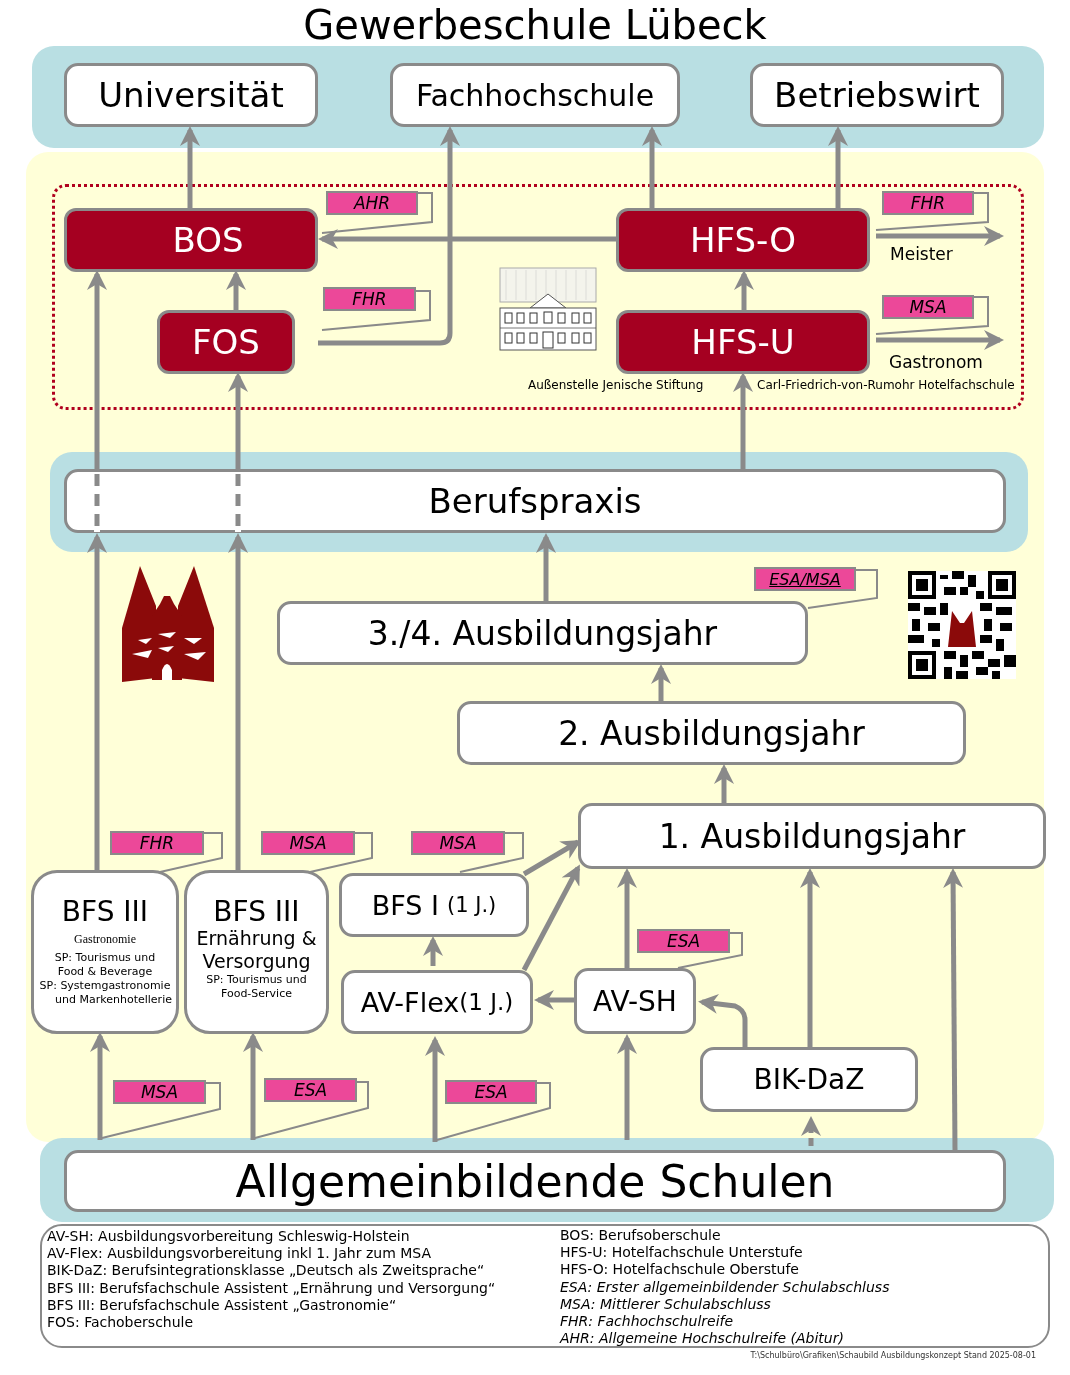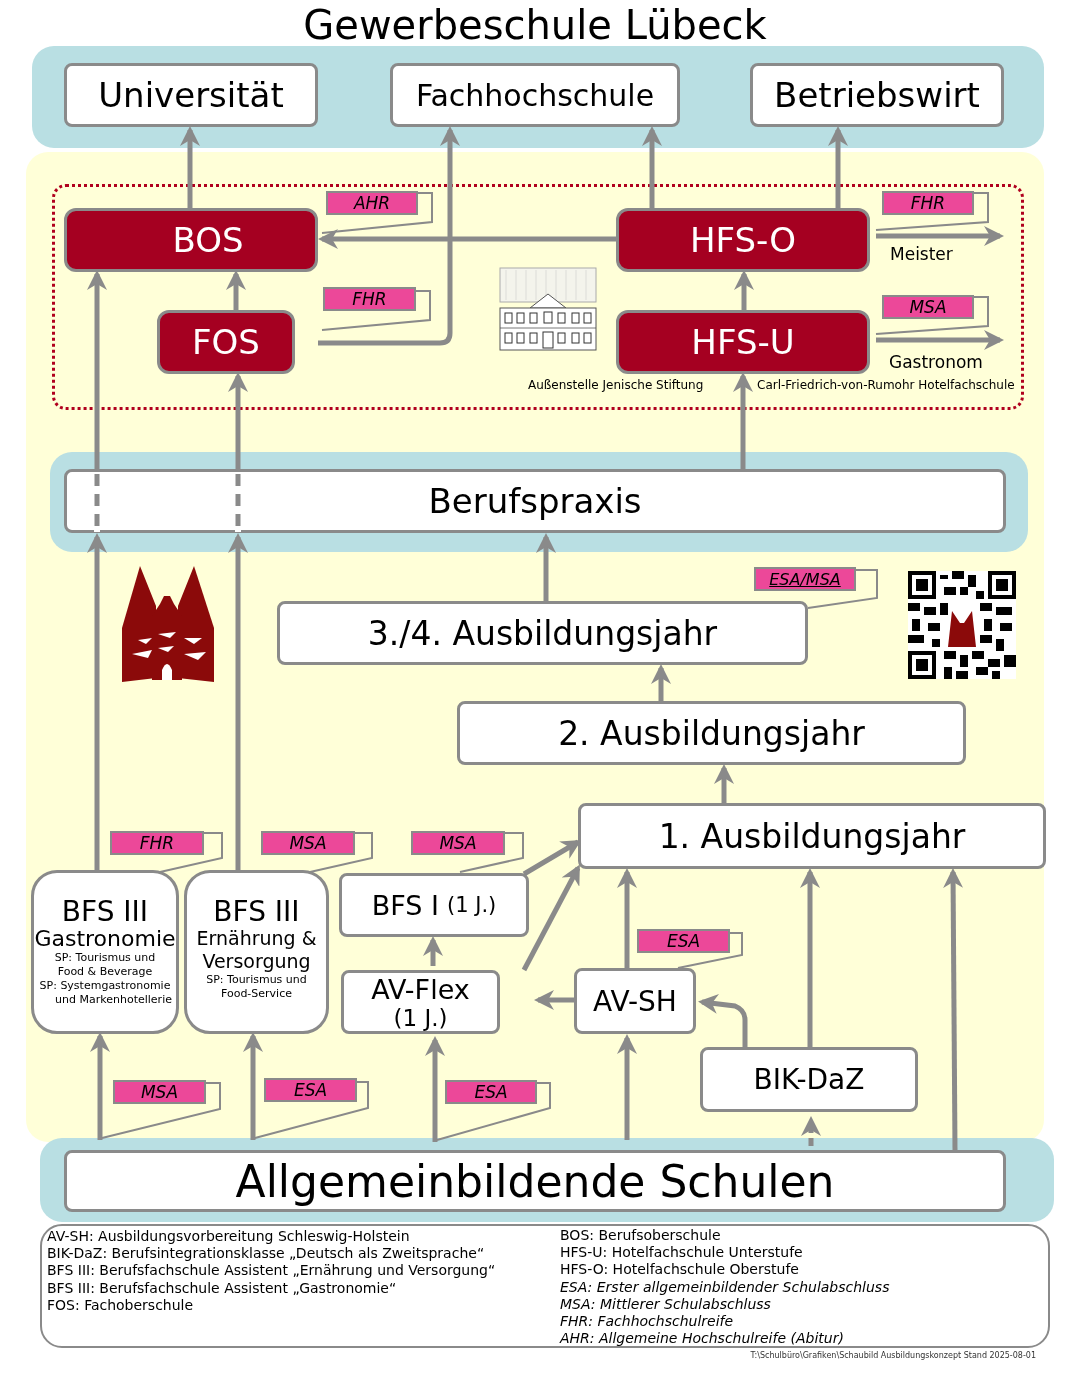--- a/index.html
+++ b/index.html
@@ -1,21 +1,21 @@
 <!DOCTYPE html>
 <html><head>
 <meta charset="utf-8">
 <style>
   html, body { margin:0; padding:0; background:#ffffff; }
   body { width:1070px; height:1375px; position:relative; overflow:hidden;
          font-family:"DejaVu Sans", sans-serif; color:#000; }
   .abs { position:absolute; box-sizing:border-box; }
   .band { background:#b9dfe3; border-radius:22px; }
   .yellow { background:#ffffd8; border-radius:22px; }
-  .box { background:#fff; border:3px solid #8a8a8a; border-radius:8px;
+  .box { background:#fff; border:3px solid #8a8a8a; border-radius:14px;
          display:flex; align-items:center; justify-content:center; text-align:center; }
   .red { background:#a50021; border:3px solid #8a8a8a; border-radius:12px; color:#fff;
          display:flex; align-items:center; justify-content:center; }
   .tag { background:#ec4899; border:2px solid #8a8a8a; font-style:italic; font-size:17px;
          display:flex; align-items:center; justify-content:center; height:24px; }
   .dotted { border:3px dotted #b0001e; border-radius:14px; }
   .small { font-size:12px; }
   svg.overlay { position:absolute; left:0; top:0; pointer-events:none; }
   .legend-line { font-size:14px; line-height:17.2px; white-space:nowrap; }
   .it { font-style:italic; }
@@ -224,21 +224,21 @@
     </g>
 </svg>
 
 <div class="abs box" style="left:277px;top:601px;width:531px;height:64px;font-size:33px;">3./4. Ausbildungsjahr</div>
 <div class="abs tag" style="left:754px;top:567px;width:102px;font-size:16px;text-decoration:underline;">ESA/MSA</div>
 <div class="abs box" style="left:457px;top:701px;width:509px;height:64px;font-size:33px;">2. Ausbildungsjahr</div>
 <div class="abs box" style="left:578px;top:803px;width:468px;height:66px;font-size:33px;">1. Ausbildungsjahr</div>
 
 <div class="abs box" style="left:31px;top:870px;width:148px;height:164px;border-radius:26px;flex-direction:column;justify-content:flex-start;padding-top:24px;">
   <div style="font-size:28px;line-height:30px;">BFS III</div>
-  <div style="font-size:22px;line-height:24px;">Gastronomie</div>
+  <div style="font-size:12px;line-height:24px;font-family:Liberation Serif, serif;">Gastronomie</div>
   <div style="font-size:11px;line-height:14px;">SP: Tourismus und</div>
   <div style="font-size:11px;line-height:14px;">Food &amp; Beverage</div>
   <div style="font-size:11px;line-height:14px;">SP: Systemgastronomie</div>
   <div style="font-size:11px;line-height:14px;margin-left:17px;">und Markenhotellerie</div>
 </div>
 <div class="abs tag" style="left:110px;top:831px;width:94px;">FHR</div>
 
 <div class="abs box" style="left:184px;top:870px;width:145px;height:164px;border-radius:26px;flex-direction:column;justify-content:flex-start;padding-top:24px;">
   <div style="font-size:28px;line-height:30px;">BFS III</div>
   <div style="font-size:19px;line-height:23px;">Ernährung &amp;</div>
@@ -247,37 +247,38 @@
   <div style="font-size:11px;line-height:14px;">Food-Service</div>
 </div>
 <div class="abs tag" style="left:261px;top:831px;width:94px;">MSA</div>
 
 <div class="abs box" style="left:339px;top:873px;width:190px;height:64px;">
   <span style="font-size:27px;">BFS I</span>
   <span style="font-size:21px;margin-left:8px;">(1 J.)</span>
 </div>
 <div class="abs tag" style="left:411px;top:831px;width:94px;">MSA</div>
 
-<div class="abs box" style="left:341px;top:970px;width:159px;height:64px;flex-direction:column;">
+<div class="abs box" style="left:341px;top:970px;width:192px;height:64px;">
   <span style="font-size:27px;">AV-Flex</span>
   <span style="font-size:23px;">(1 J.)</span>
 </div>
 
 <div class="abs box" style="left:574px;top:968px;width:122px;height:66px;font-size:28px;">AV-SH</div>
 <div class="abs tag" style="left:637px;top:929px;width:93px;">ESA</div>
 
 <div class="abs box" style="left:700px;top:1047px;width:218px;height:65px;font-size:28px;">BIK-DaZ</div>
 
 <div class="abs tag" style="left:113px;top:1080px;width:93px;">MSA</div>
 <div class="abs tag" style="left:264px;top:1078px;width:93px;">ESA</div>
 <div class="abs tag" style="left:445px;top:1080px;width:92px;">ESA</div>
 
 <div class="abs" style="left:40px;top:1224px;width:1010px;height:124px;border:2px solid #8a8a8a;border-radius:22px;background:#fff;"></div>
 <div class="abs" style="left:47px;top:1228px;">
   <div class="legend-line">AV-SH: Ausbildungsvorbereitung Schleswig-Holstein</div>
+  <div class="legend-line">AV-Flex: Ausbildungsvorbereitung inkl 1. Jahr zum MSA</div>
   <div class="legend-line">BIK-DaZ: Berufsintegrationsklasse „Deutsch als Zweitsprache“</div>
   <div class="legend-line">BFS III: Berufsfachschule Assistent „Ernährung und Versorgung“</div>
   <div class="legend-line">BFS III: Berufsfachschule Assistent „Gastronomie“</div>
   <div class="legend-line">FOS: Fachoberschule</div>
 </div>
 <div class="abs" style="left:560px;top:1227px;">
   <div class="legend-line">BOS: Berufsoberschule</div>
   <div class="legend-line">HFS-U: Hotelfachschule Unterstufe</div>
   <div class="legend-line">HFS-O: Hotelfachschule Oberstufe</div>
   <div class="legend-line it">ESA: Erster allgemeinbildender Schulabschluss</div>

